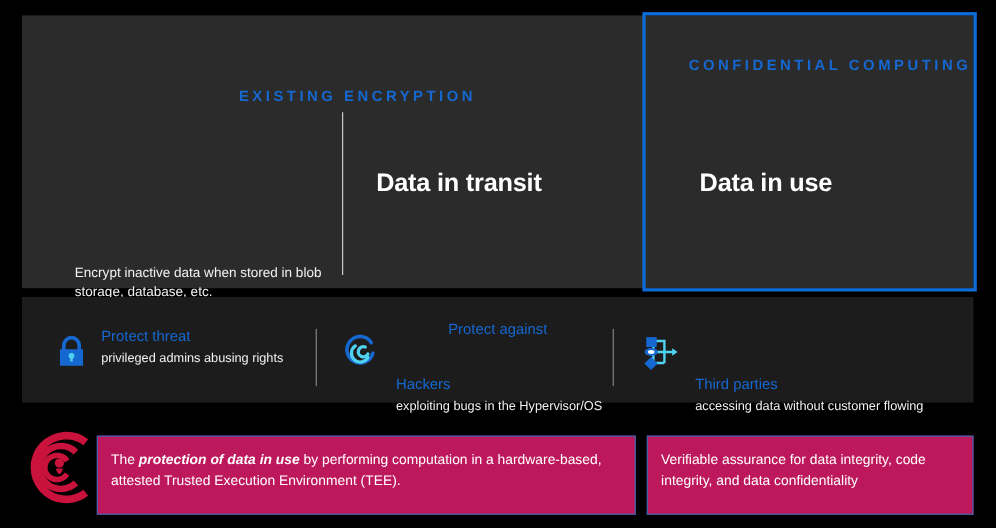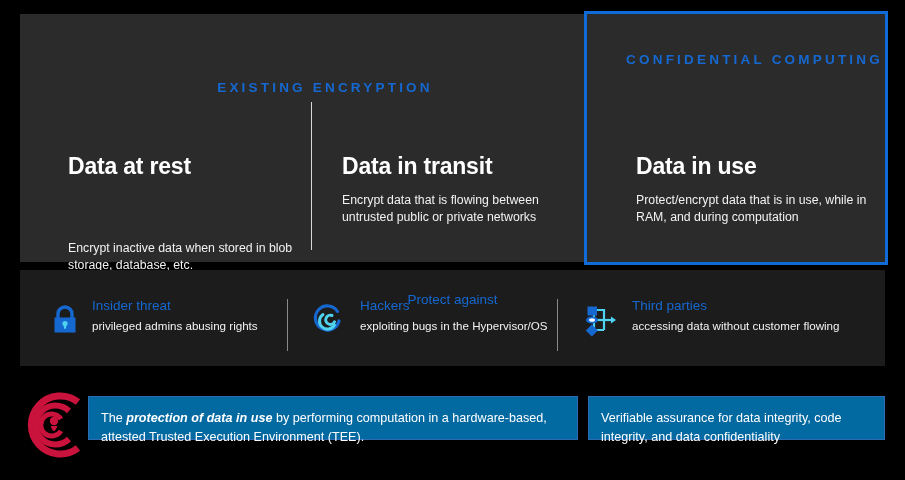--- a/index.html
+++ b/index.html
@@ -152,38 +152,38 @@
   }
   .threat-sub {
     color: #f2f2f2;
     font-size: 11.6px;
     font-weight: 400;
     line-height: 18px;
     white-space: nowrap;
     margin-top: 2px;
   }
   #threat-hackers .threat-text,
-  #threat-third .threat-text { left: 48px; }
+  #threat-third .threat-text { left: 48px; margin-top: 44px; }
 
   .mid-divider {
     position: absolute;
     top: 299px;
     width: 1px;
     height: 52px;
     background: #8a8a8a;
   }
   #mid-divider-1 { left: 287px; }
   #mid-divider-2 { left: 557px; }
 
   
   .bottom-card {
     position: absolute;
     top: 396px;
-    height: 44px;
-    background: #0369a1;
+    height: 72px;
+    background: #be185d;
     border: 1px solid #2f6bb5;
     box-sizing: border-box;
   }
   #card-definition { left: 88px;  width: 490px; }
   #card-assurance  { left: 588px; width: 297px; }
 
   .card-text {
     position: absolute;
     left: 12px;
     right: 8px;
@@ -214,46 +214,43 @@
   <div class="col" id="col-rest"></div>
   <div class="col" id="col-transit"></div>
   <div class="col" id="col-use"></div>
 
   <div class="col-divider" id="divider-1"></div>
 
   <div class="kicker" id="kicker-existing">Existing Encryption</div>
 
   <div class="kicker" id="kicker-confidential">Confidential Computing</div>
 
-  <div class="col-title" id="title-rest">Data at rest</div>
   <div class="col-desc" id="desc-rest">Encrypt inactive data when stored in blob storage, database, etc.</div>
 
   <div class="col-title" id="title-transit">Data in transit</div>
-  <div class="col-desc" id="desc-transit">Encrypt data that is flowing between untrusted public or private networks</div>
 
   <div class="col-title" id="title-use">Data in use</div>
-  <div class="col-desc" id="desc-use">Protect/encrypt data that is in use, while in RAM, and during computation</div>
 </div>
 
 <div id="highlight-box"></div>
 
 <div id="mid-panel">
   <div id="protect-against-label">Protect against</div>
 
   <div class="threat" id="threat-insider">
     <span class="threat-icon">
       <svg width="34" height="34" viewBox="0 0 34 34">
         <path d="M10 16 V12 a7 7 0 0 1 14 0 v4" fill="none" stroke="#1668d1" stroke-width="3.4"></path>
         <rect x="6.5" y="15.5" width="21" height="15" fill="#1668d1"></rect>
         <circle cx="17" cy="21.5" r="2.6" fill="#4fd2f0"></circle>
         <rect x="15.9" y="21.5" width="2.2" height="5.2" fill="#4fd2f0"></rect>
       </svg>
     </span>
     <div class="threat-text">
-      <div class="threat-title">Insider threat</div>
+      <div class="threat-title">Protect threat</div>
       <div class="threat-sub">privileged admins abusing rights</div>
     </div>
   </div>
 
   <div class="threat" id="threat-hackers">
     <span class="threat-icon">
       <svg width="34" height="34" viewBox="0 0 34 34">
         <path d="M25.5 9.5 A12 12 0 1 0 27 19" fill="none" stroke="#1668d1" stroke-width="3.2" stroke-linecap="round"></path>
         <path d="M11 12.5 A8 8 0 1 0 22.5 23" fill="none" stroke="#4fd2f0" stroke-width="3" stroke-linecap="round"></path>
         <path d="M20 13.5 a4.6 4.6 0 1 0 2.5 6.3" fill="none" stroke="#4fd2f0" stroke-width="3" stroke-linecap="round"></path>

